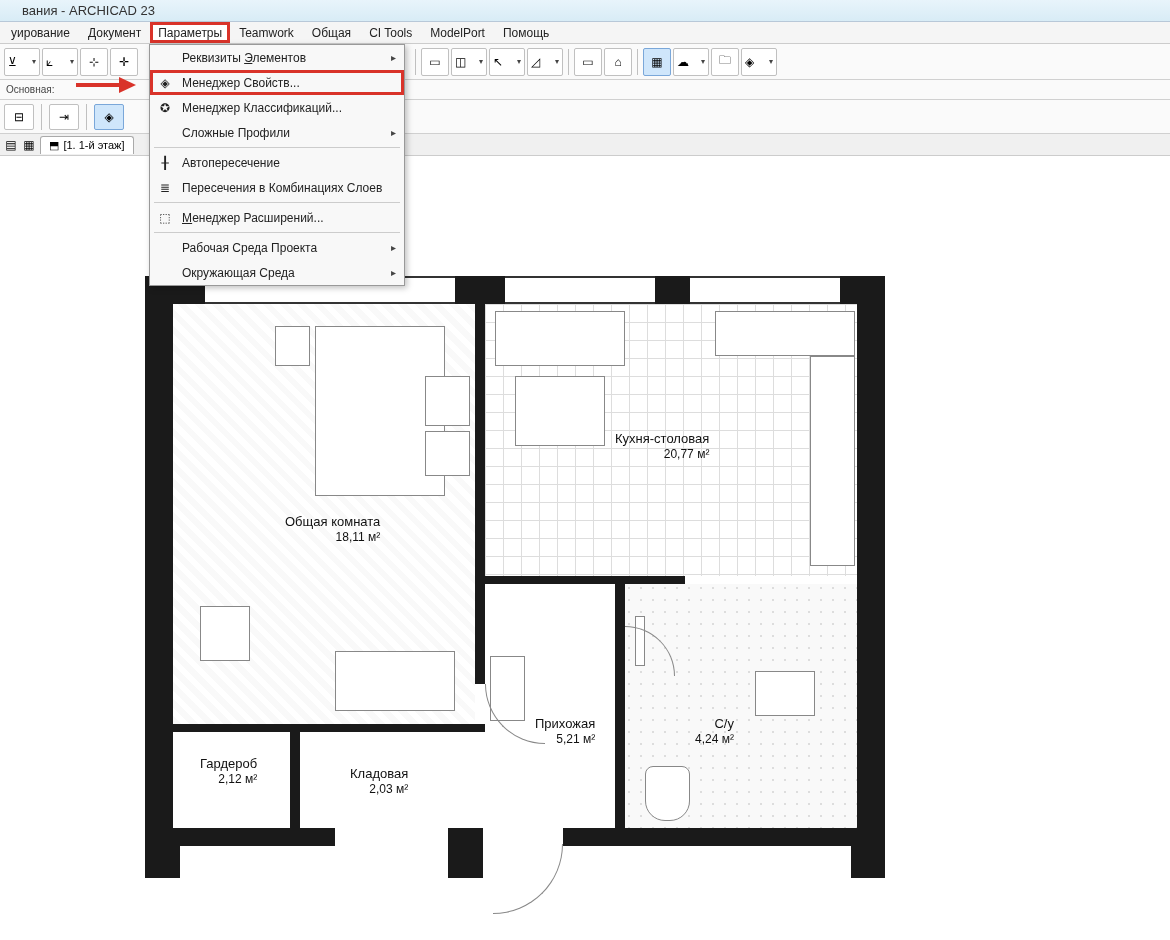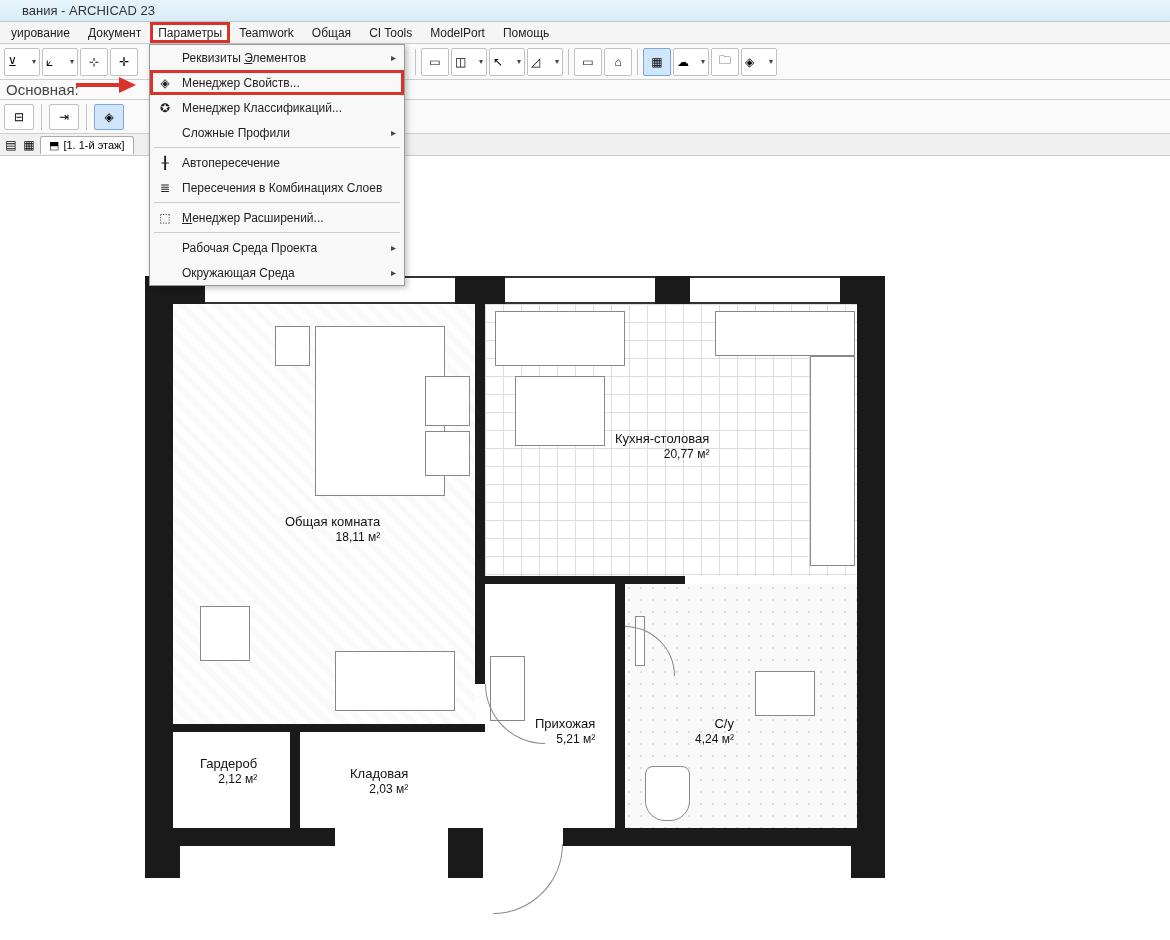--- a/index.html
+++ b/index.html
@@ -9,21 +9,21 @@
   
   .menubar { height: 22px; background: #f5f5f5; display: flex; align-items: stretch; border-bottom: 1px solid #ccc; padding-left: 2px; }
   .menubar .menu-item { padding: 0 8px; display: flex; align-items: center; cursor: default; color: #222; border: 1px solid transparent; }
   .menubar .menu-item.highlighted { border: 3px solid #d9332a; padding: 0 5px; background: #fff; }
   
   .toolbar1 { height: 36px; background: #fafafa; border-bottom: 1px solid #d0d0d0; display: flex; align-items: center; padding: 0 4px; gap: 2px; }
   .toolbar1 .tool-btn { width: 28px; height: 28px; border: 1px solid #c0c0c0; background: #fff; display: flex; align-items: center; justify-content: center; border-radius: 2px; }
   .toolbar1 .tool-btn.dd { width: 36px; justify-content: space-between; padding: 0 3px; }
   .tool-sep { width: 1px; height: 26px; background: #c0c0c0; margin: 0 3px; }
   
-  .toolbar2 { height: 20px; background: #fafafa; border-bottom: 1px solid #d0d0d0; padding-left: 6px; display: flex; align-items: center; color: #444; font-size: 15px; }
+  .toolbar2 { height: 20px; background: #fafafa; border-bottom: 1px solid #d0d0d0; padding-left: 6px; display: flex; align-items: center; color: #444; font-size: 10px; }
   
   .toolbar3 { height: 34px; background: #fafafa; border-bottom: 1px solid #d0d0d0; display: flex; align-items: center; padding: 0 4px; gap: 4px; }
   .toolbar3 .tool-btn { width: 30px; height: 26px; border: 1px solid #c0c0c0; background: #fff; display: flex; align-items: center; justify-content: center; border-radius: 2px; }
   .toolbar3 .tool-btn.active { background: #cfe6fb; border-color: #7aa7d9; }
   
   .tabbar { height: 22px; background: #f0f0f0; border-bottom: 1px solid #ccc; display: flex; align-items: center; padding-left: 4px; gap: 4px; }
   .tab { height: 18px; padding: 0 8px; background: #fff; border: 1px solid #aaa; border-bottom: none; border-radius: 3px 3px 0 0; font-size: 11px; display: flex; align-items: center; }
   .tab-icon { width: 14px; height: 14px; display: inline-flex; align-items: center; justify-content: center; }
   
   

